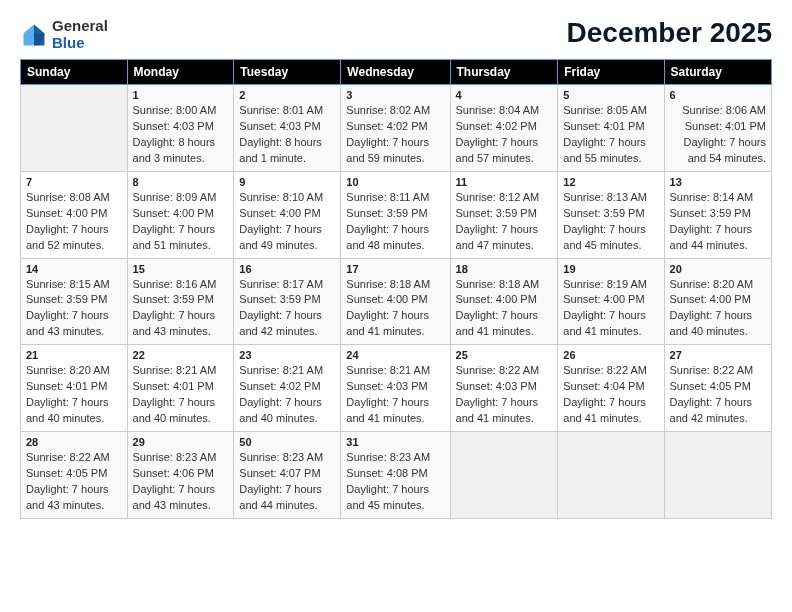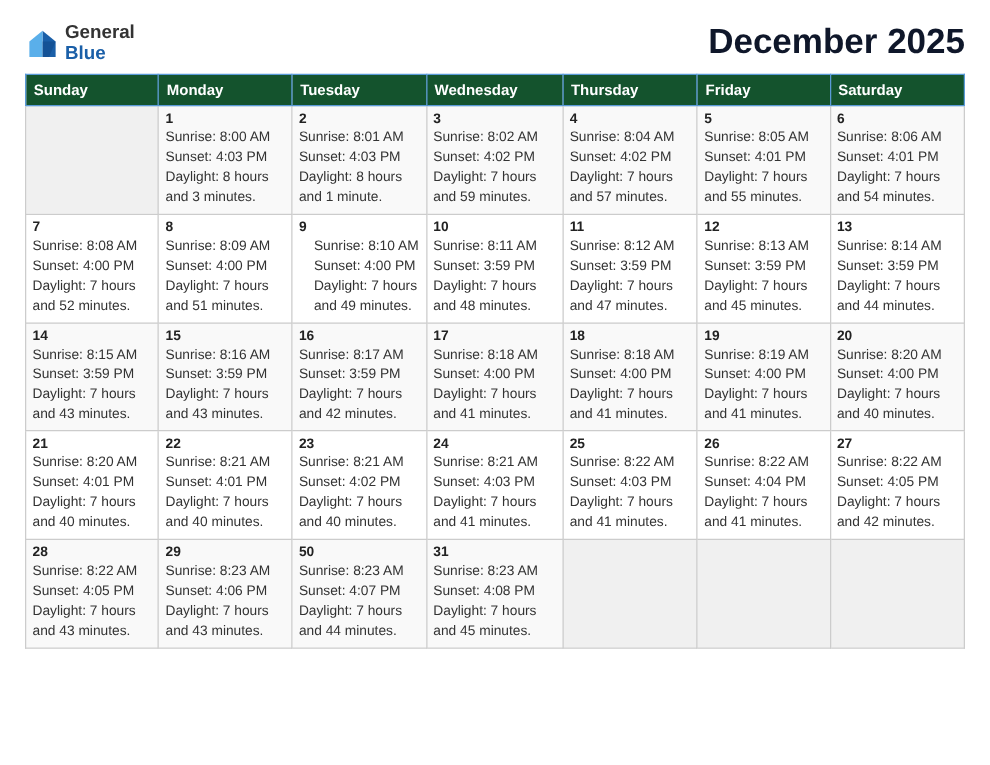--- a/index.html
+++ b/index.html
@@ -51,21 +51,21 @@
     .subtitle {
       font-size: 13px;
       color: #444;
     }
     .calendar {
       width: 100%;
       border-collapse: collapse;
       flex: 1;
     }
     .calendar thead th {
-      background: #14532d;
+      background: #000000;
       color: #fff;
       font-size: 12px;
       font-weight: bold;
       padding: 5px 6px;
       text-align: left;
       border: 1px solid #5a9ad8;
       margin-top: 16px;
     }
     .calendar tbody td {
       vertical-align: top;
@@ -162,21 +162,21 @@
           </td>
           <td>
             <span class="day-number">5</span>
             <div class="day-info" style="white-space: pre-line;">Sunrise: 8:05 AM
 Sunset: 4:01 PM
 Daylight: 7 hours
 and 55 minutes.</div>
           </td>
           <td>
             <span class="day-number">6</span>
-            <div class="day-info" style="white-space: pre-line;">Sunrise: 8:06 AM
+            <div class="day-info" style="white-space: pre-line; text-align: right;">Sunrise: 8:06 AM
 Sunset: 4:01 PM
 Daylight: 7 hours
 and 54 minutes.</div>
           </td>
         </tr>
         <tr>
           <td>
             <span class="day-number">7</span>
             <div class="day-info" style="white-space: pre-line;">Sunrise: 8:08 AM
 Sunset: 4:00 PM
@@ -185,21 +185,21 @@
           </td>
           <td>
             <span class="day-number">8</span>
             <div class="day-info" style="white-space: pre-line;">Sunrise: 8:09 AM
 Sunset: 4:00 PM
 Daylight: 7 hours
 and 51 minutes.</div>
           </td>
           <td>
             <span class="day-number">9</span>
-            <div class="day-info" style="white-space: pre-line; margin-left: 12px;">Sunrise: 8:10 AM
+            <div class="day-info" style="white-space: pre-line;">Sunrise: 8:10 AM
 Sunset: 4:00 PM
 Daylight: 7 hours
 and 49 minutes.</div>
           </td>
           <td>
             <span class="day-number">10</span>
             <div class="day-info" style="white-space: pre-line;">Sunrise: 8:11 AM
 Sunset: 3:59 PM
 Daylight: 7 hours
 and 48 minutes.</div>

